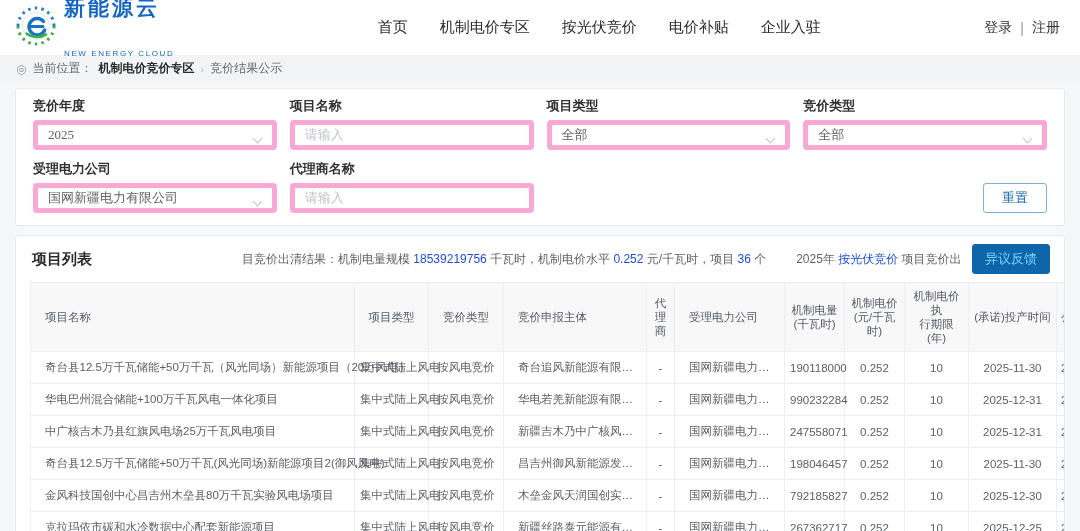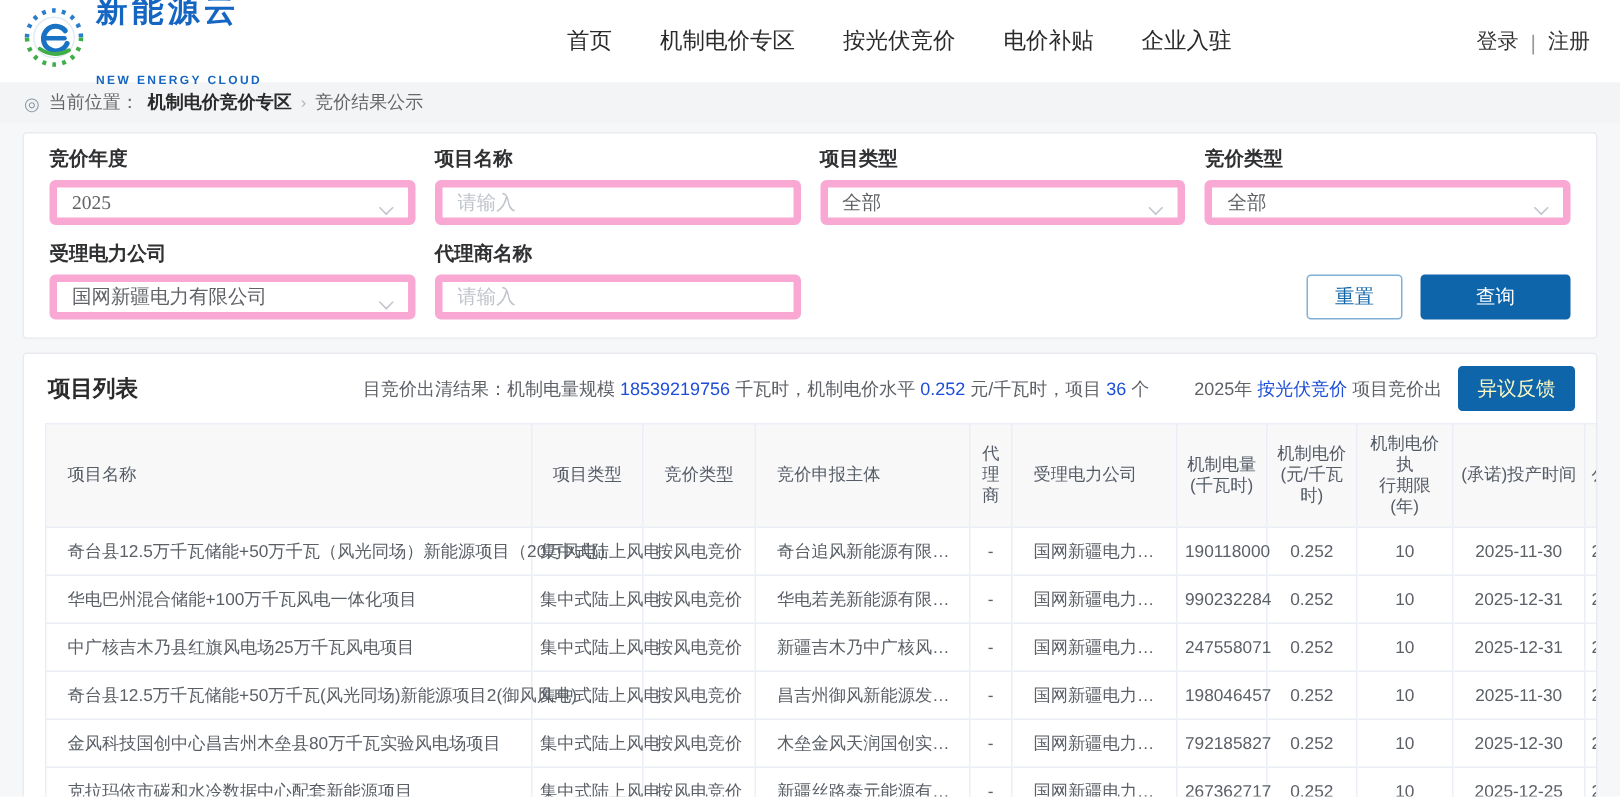--- a/index.html
+++ b/index.html
@@ -3,21 +3,21 @@
 <meta charset="utf-8">
 <style>
   * { margin:0; padding:0; box-sizing:border-box; }
   html,body { width:1080px; height:531px; overflow:hidden; }
   body { font-family:"Liberation Sans","DejaVu Sans",sans-serif; background:#f6f7f9; color:#333; }
 
   
   .top-header { height:55px; background:#fff; display:flex; align-items:center; padding:0 16px; }
   .logo { display:flex; align-items:center; gap:8px; }
   .logo-text .cn { font-size:21px; font-weight:bold; color:#1566c2; letter-spacing:3px; line-height:22px; }
-  .logo-text .en { font-size:8px; font-weight:bold; color:#1566c2; letter-spacing:1.6px;margin-top:30px; }
+  .logo-text .en { font-size:8px; font-weight:normal; color:#1566c2; letter-spacing:1.6px;margin-top:30px; }
   .main-nav { flex:1; display:flex; justify-content:center; gap:32px; margin-left:40px; }
   .nav-item { font-size:15px; color:#2b2b2b; cursor:pointer; white-space:nowrap; }
   .auth { font-size:14px; color:#333; display:flex; gap:8px; align-items:center; margin-right:4px; }
   .auth a { color:#333; text-decoration:none; cursor:pointer; }
   .auth .sep { color:#999; }
 
   
   .breadcrumb-bar { height:27px; background:#f3f4f6; display:flex; align-items:center; padding:0 16px; font-size:12px; color:#666; gap:6px; }
   .bc-icon { color:#8a97a5; font-size:12px; line-height:12px; }
   .breadcrumb-bar b { color:#2b2b2b; }
@@ -37,21 +37,21 @@
   .btn-outline { width:64px; background:#fff; border:1px solid #7fb0d8; color:#0e65aa; }
   .btn-primary { width:100px; background:#0e65aa; border:1px solid #0e65aa; color:#fff; }
 
   
   .table-card { margin-top:9px; padding:0 0 0 14px; overflow:hidden; }
   .card-head { display:flex; align-items:center; padding:8px 14px 8px 2px; }
   .list-title { font-size:15px; font-weight:bold; color:#2b2b2b; white-space:nowrap; }
   .summary { flex:1; margin-left:150px; font-size:12px; color:#5f6368; white-space:nowrap; overflow:hidden; }
   .summary .part2 { margin-left:30px; }
   .summary .hl { color:#1d4ed8; }
-  .btn-feedback { width:78px; height:30px; margin-left:12px; flex:0 0 auto; background:#0e65aa; border:1px solid #0e65aa; color:#fef9c3; border-radius:3px; font-size:13px; cursor:pointer; font-family:inherit; }
+  .btn-feedback { width:78px; height:30px; margin-left:12px; flex:0 0 auto; background:#0e65aa; border:1px solid #0e65aa; color:#7dd3fc; border-radius:3px; font-size:13px; cursor:pointer; font-family:inherit; }
 
   .table-wrap { position:relative; overflow:hidden; }
   table { border-collapse:collapse; table-layout:fixed; width:1086px; }
   th,td { border:1px solid #ebeef5; font-weight:normal; font-size:11.5px; }
   th { background:#f8f8f9; color:#555c66; padding:6px 4px; white-space:pre-line; line-height:14px; height:56px; text-align:center; }
   td { color:#5b6067; padding:8px 5px; white-space:nowrap; height:31px; text-align:center; }
   .al { text-align:left; padding-left:14px; }
   .ellip { overflow:hidden; text-overflow:ellipsis; }
   .col-last { text-align:left; padding-left:4px; }
   th.col-last { text-align:left; padding-left:4px; }
@@ -136,21 +136,20 @@
       </div>
     </div>
     <div>
       <div class="field-label">代理商名称</div>
       <div class="control">
         <input placeholder="请输入" style="">
       </div>
     </div>
     <div class="actions">
       <button class="btn btn-outline">重置</button>
-      <button class="btn btn-primary">查询</button>
     </div>
   </div>
 </section>
 
 <section class="card table-card">
   <div class="card-head">
     <div class="list-title">项目列表</div>
     <div class="summary" id="summary"><span class="part1"><span>目竞价出清结果：机制电量规模 </span><span class="hl">18539219756</span><span> 千瓦时，机制电价水平 </span><span class="hl">0.252</span><span> 元/千瓦时，项目 </span><span class="hl">36</span><span> 个</span></span><span class="part2"><span>2025年 </span><span class="hl">按光伏竞价</span><span> 项目竞价出清结果：机制电量规模</span></span></div>
     <button class="btn-feedback">异议反馈</button>
   </div>

